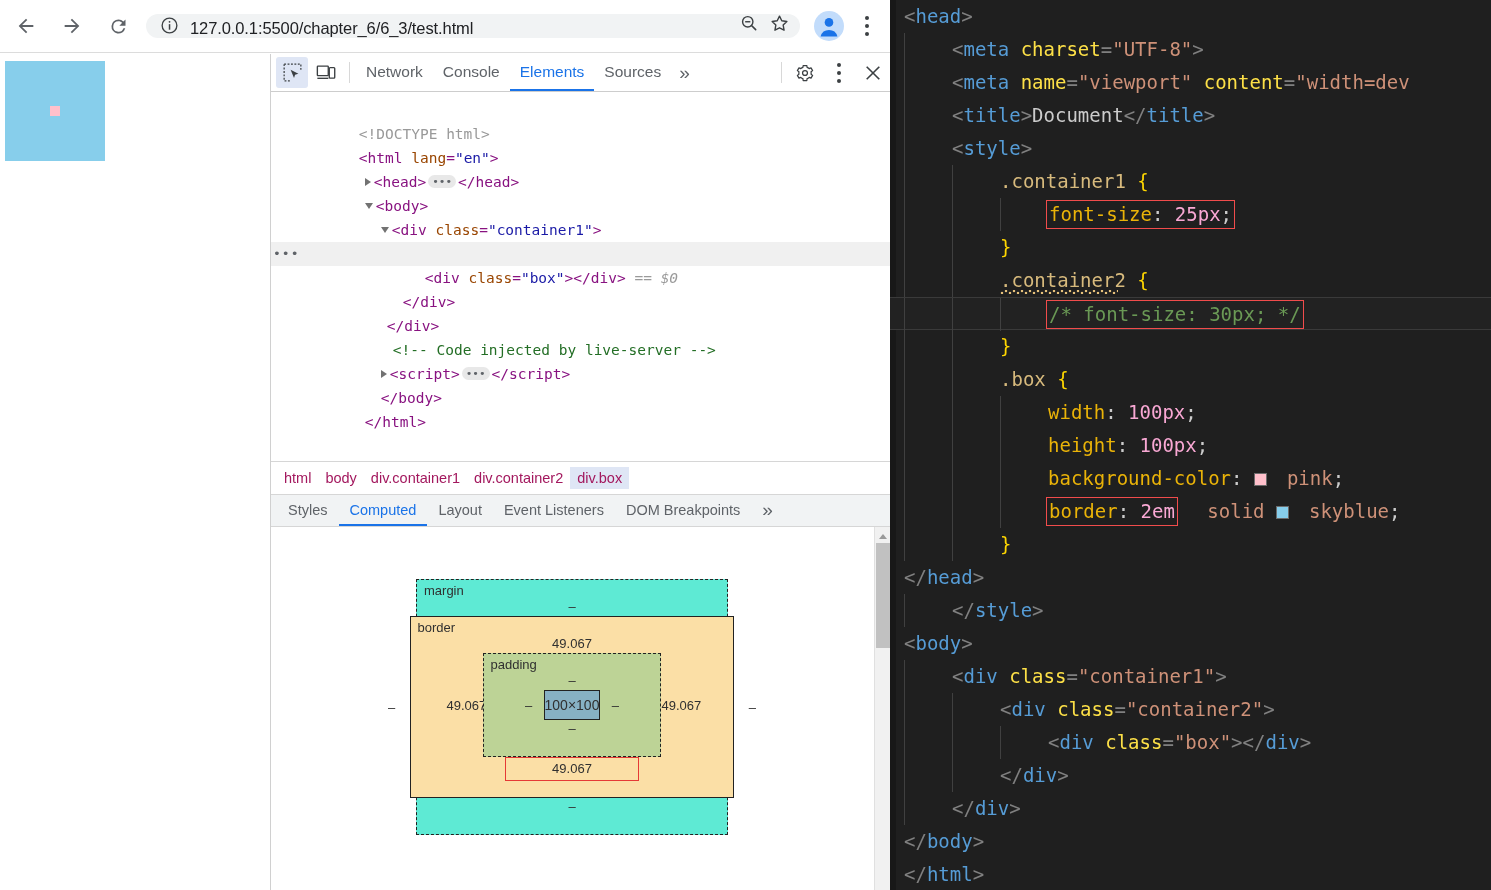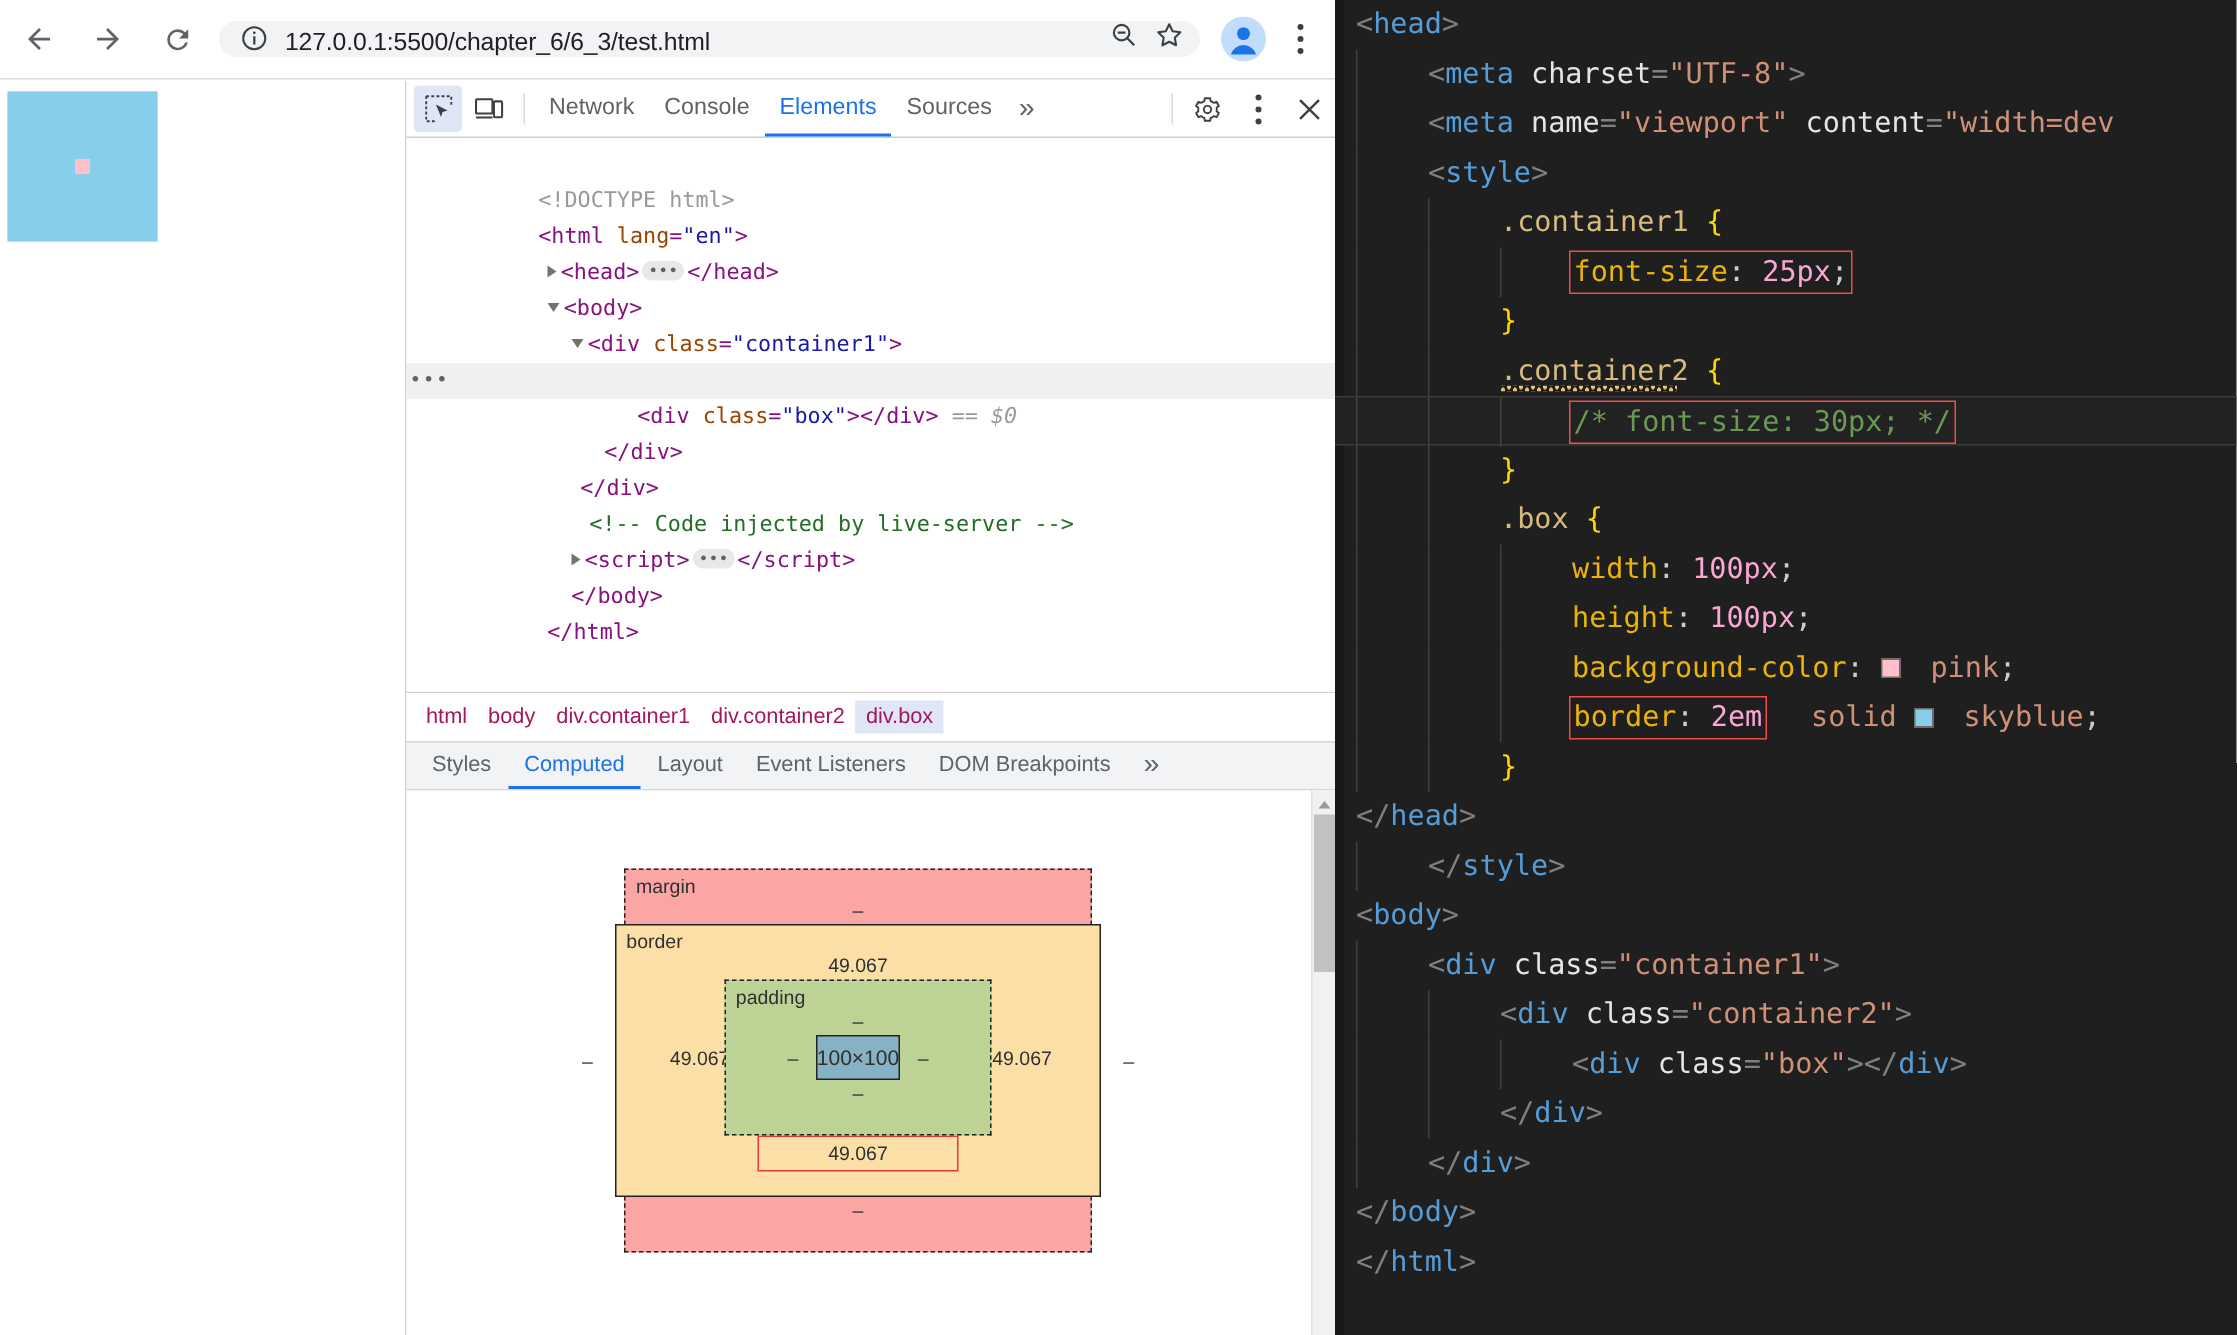--- a/index.html
+++ b/index.html
@@ -161,21 +161,21 @@
   }
   #boxmodel {
     position:absolute; left:145px; top:52px;
     font-family:"Liberation Sans", sans-serif; font-size:13px; color:#303030;
   }
   .bm-layer { position:relative; text-align:center; }
   .bm-label {
     position:absolute; left:7px; top:3px; font-size:13px; color:#303030;
   }
   #bm-margin {
-    border:1px dashed #222; background:#fca5a5;
+    border:1px dashed #222; background:#5eead4;
     padding:18px 36px; width:312px;
   }
   #bm-border {
     border:1px solid #222; background:#fbdfa6;
     padding:18px 36px;
   }
   #bm-padding {
     border:1px dashed #222; background:#bdd396;
     padding:18px 30px;
   }
@@ -222,21 +222,21 @@
   }
   .code-line.current {
     border-top:1px solid #3a3a3a; border-bottom:1px solid #3a3a3a;
     background:#222222;
   }
   .indent-guide {
     position:absolute; top:0; width:1px; height:33px; background:#404040;
   }
   .c-tagb   { color:#569cd6; }   
   .c-punct  { color:#808080; }   
-  .c-attr   { color:#e5e5e5; }   
+  .c-attr   { color:#fde047; }   
   .c-str    { color:#ce9178; }   
   .c-text   { color:#cccccc; }
   .c-sel    { color:#d7ba7d; }   
   .c-prop   { color:#eab308; }   
   .c-num    { color:#f9a8d4; }   
   .c-kw     { color:#ce9178;margin-left:20px; }   
   .c-brace  { color:#ffd700; }
   .c-comment{ color:#6a9955; }
   .hl-box {
     border:1px solid #f14c4c; padding:0 2px; margin:0 -2px;
@@ -502,20 +502,21 @@
     </div>
   </div>
 </div>
 
 <div id="editor">
   <div id="editor-activity"></div>
   <div id="editor-lines">
       <div class="code-line" style="padding-left: 14px;"><span><span class="c-punct">&lt;</span><span class="c-tagb">head</span><span class="c-punct">&gt;</span></span></div>
       <div class="code-line" style="padding-left: 62px;"><div class="indent-guide" style="left: 14px;"></div><span><span class="c-punct">&lt;</span><span class="c-tagb">meta</span><span class="c-text"> </span><span class="c-attr">charset</span><span class="c-punct">=</span><span class="c-str">"UTF-8"</span><span class="c-punct">&gt;</span></span></div>
       <div class="code-line" style="padding-left: 62px;"><div class="indent-guide" style="left: 14px;"></div><span><span class="c-punct">&lt;</span><span class="c-tagb">meta</span><span class="c-text"> </span><span class="c-attr">name</span><span class="c-punct">=</span><span class="c-str">"viewport"</span><span class="c-text"> </span><span class="c-attr">content</span><span class="c-punct">=</span><span class="c-str">"width=dev</span></span></div>
+      <div class="code-line" style="padding-left: 62px;"><div class="indent-guide" style="left: 14px;"></div><span><span class="c-punct">&lt;</span><span class="c-tagb">title</span><span class="c-punct">&gt;</span><span class="c-text">Document</span><span class="c-punct">&lt;/</span><span class="c-tagb">title</span><span class="c-punct">&gt;</span></span></div>
       <div class="code-line" style="padding-left: 62px;"><div class="indent-guide" style="left: 14px;"></div><span><span class="c-punct">&lt;</span><span class="c-tagb">style</span><span class="c-punct">&gt;</span></span></div>
       <div class="code-line" style="padding-left: 110px;"><div class="indent-guide" style="left: 14px;"></div><div class="indent-guide" style="left: 62px;"></div><span><span class="c-sel">.container1</span><span class="c-text"> </span><span class="c-brace">{</span></span></div>
       <div class="code-line" style="padding-left: 158px;"><div class="indent-guide" style="left: 14px;"></div><div class="indent-guide" style="left: 62px;"></div><div class="indent-guide" style="left: 110px;"></div><span class="hl-box"><span class="c-prop">font-size</span><span class="c-text">: </span><span class="c-num">25px</span><span class="c-text">;</span></span></div>
       <div class="code-line" style="padding-left: 110px;"><div class="indent-guide" style="left: 14px;"></div><div class="indent-guide" style="left: 62px;"></div><span><span class="c-brace">}</span></span></div>
       <div class="code-line" style="padding-left: 110px;"><div class="indent-guide" style="left: 14px;"></div><div class="indent-guide" style="left: 62px;"></div><div class="squiggle" style="left: 110px;"></div><span><span class="c-sel">.container2</span><span class="c-text"> </span><span class="c-brace">{</span></span></div>
       <div class="code-line current" style="padding-left: 158px;"><div class="indent-guide" style="left: 14px;"></div><div class="indent-guide" style="left: 62px;"></div><div class="indent-guide" style="left: 110px;"></div><span class="hl-box"><span class="c-comment">/* font-size: 30px; */</span></span></div>
       <div class="code-line" style="padding-left: 110px;"><div class="indent-guide" style="left: 14px;"></div><div class="indent-guide" style="left: 62px;"></div><span><span class="c-brace">}</span></span></div>
       <div class="code-line" style="padding-left: 110px;"><div class="indent-guide" style="left: 14px;"></div><div class="indent-guide" style="left: 62px;"></div><span><span class="c-sel">.box</span><span class="c-text"> </span><span class="c-brace">{</span></span></div>
       <div class="code-line" style="padding-left: 158px;"><div class="indent-guide" style="left: 14px;"></div><div class="indent-guide" style="left: 62px;"></div><div class="indent-guide" style="left: 110px;"></div><span><span class="c-prop">width</span><span class="c-text">: </span><span class="c-num">100px</span><span class="c-text">;</span></span></div>
       <div class="code-line" style="padding-left: 158px;"><div class="indent-guide" style="left: 14px;"></div><div class="indent-guide" style="left: 62px;"></div><div class="indent-guide" style="left: 110px;"></div><span><span class="c-prop">height</span><span class="c-text">: </span><span class="c-num">100px</span><span class="c-text">;</span></span></div>

